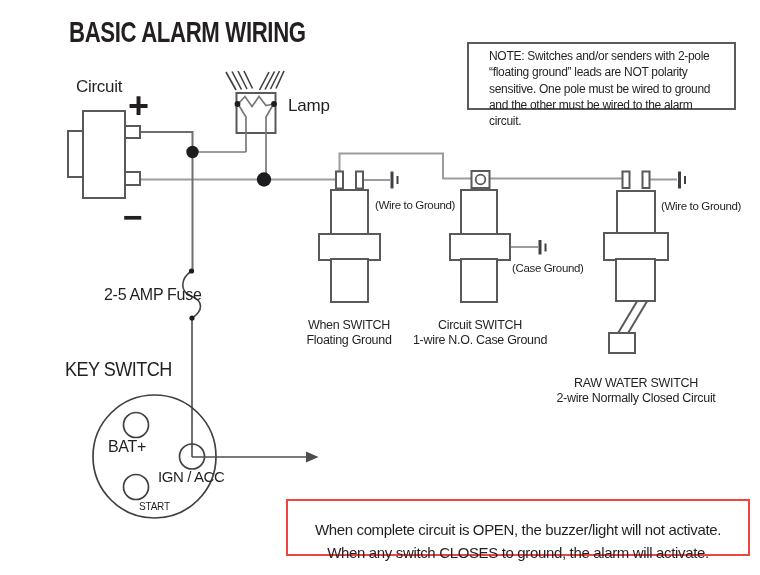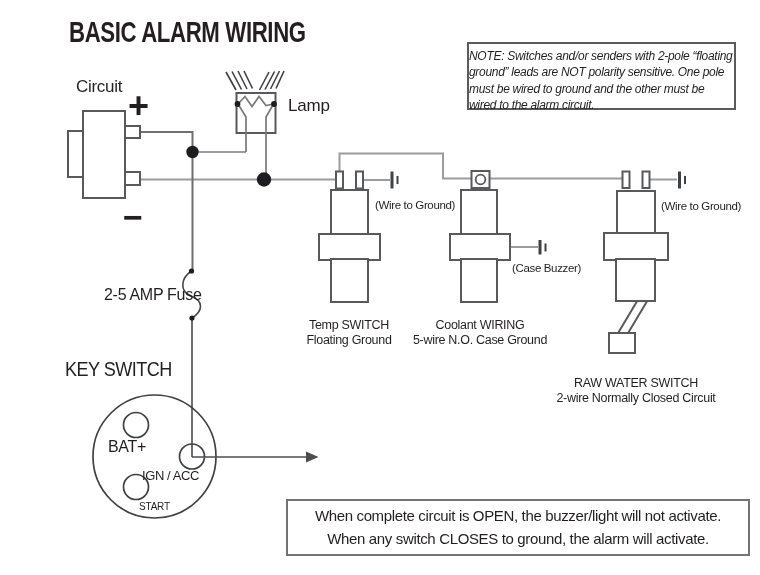--- a/index.html
+++ b/index.html
@@ -12,38 +12,38 @@
   .title{left:41px;top:15px;font-size:30px;font-weight:bold;letter-spacing:-0.5px;
          transform:scaleX(0.74);transform-origin:left top;}
   .buzzer-label{left:48px;top:77px;font-size:17px;letter-spacing:-0.3px;}
   .lamp-label{left:260px;top:96px;font-size:17px;letter-spacing:-0.2px;}
   .plus{left:100px;top:88px;font-size:36px;font-weight:bold;line-height:1;}
   .minus{left:95px;top:200px;font-size:34px;font-weight:bold;line-height:1;}
   .fuse-label{left:76px;top:286px;font-size:16px;letter-spacing:-0.3px;}
   .keyswitch-label{left:37px;top:357px;font-size:21px;letter-spacing:-0.6px;
                    transform:scaleX(0.86);transform-origin:left top;}
   .bat-label{left:80px;top:438px;font-size:16px;letter-spacing:-0.3px;}
-  .ign-label{left:114px;top:468px;font-size:13px;letter-spacing:-0.4px;}
+  .ign-label{left:130px;top:468px;font-size:15px;letter-spacing:-0.4px;}
   .start-label{left:111px;top:501px;font-size:10px;letter-spacing:-0.2px;}
   .arrow-label{left:196px;top:470px;font-size:12.5px;letter-spacing:-0.45px;}
   .sw-caption{position:absolute;text-align:center;transform:translateX(-50%);
               font-size:12.5px;line-height:14.5px;letter-spacing:-0.3px;white-space:nowrap;}
   .cap-temp{left:321px;top:318px;}
   .cap-coolant{left:452px;top:318px;}
   .cap-raw{left:608px;top:376px;}
   .gnd-label{position:absolute;font-size:11.5px;letter-spacing:-0.35px;white-space:nowrap;}
   .gnd-temp{left:347px;top:199px;}
   .gnd-case{left:484px;top:262px;}
   .gnd-raw{left:633px;top:200px;}
   .note-box{position:absolute;left:439px;top:42px;width:269px;height:68px;box-sizing:border-box;
-            border:2px solid #5a5b5d;padding:4px 0;font-size:12px;line-height:16.3px;
-            letter-spacing:-0.3px;font-style:italic;}
+            border:2px solid #5a5b5d;padding:4px 20px;font-size:12px;line-height:16.3px;
+            letter-spacing:-0.3px;}
   .bottom-box{position:absolute;left:258px;top:499px;width:464px;height:57px;box-sizing:border-box;
-              border:2px solid #737373;text-align:center;font-size:15px;line-height:23px;
-              letter-spacing:-0.35px;padding-top:3px;}
+              border:2px solid #ef4444;text-align:center;font-size:15px;line-height:23px;
+              letter-spacing:-0.35px;padding-top:17px;}
 </style>
 </head>
 <body>
 
 <div class="stage">
 
   <svg width="760" height="575" viewBox="0 0 760 575">
 
     <g stroke="#9b9c9f" stroke-width="2" fill="none">
       <path d="M112,179.5 H309"></path>
@@ -162,30 +162,30 @@
   <div class="label minus">−</div>
   <div class="label lamp-label">Lamp</div>
   <div class="label fuse-label">2-5 AMP Fuse</div>
 
   <div class="label keyswitch-label">KEY SWITCH</div>
   <div class="label bat-label">BAT+</div>
   <div class="label ign-label">IGN / ACC</div>
   <div class="label start-label">START</div>
 
   <div class="gnd-label gnd-temp">(Wire to Ground)</div>
-  <div class="gnd-label gnd-case">(Case Buzzer)</div>
+  <div class="gnd-label gnd-case">(Case Ground)</div>
   <div class="gnd-label gnd-raw">(Wire to Ground)</div>
 
   <div class="sw-caption cap-temp">
-    <div>Temp SWITCH</div>
+    <div>When SWITCH</div>
     <div>Floating Ground</div>
   </div>
   <div class="sw-caption cap-coolant">
-    <div>Coolant WIRING</div>
-    <div>5-wire N.O. Case Ground</div>
+    <div>Circuit SWITCH</div>
+    <div>1-wire N.O. Case Ground</div>
   </div>
   <div class="sw-caption cap-raw">
     <div>RAW WATER SWITCH</div>
     <div>2-wire Normally Closed Circuit</div>
   </div>
 
   <div class="bottom-box">
     <div>When complete circuit is OPEN, the buzzer/light will not activate.</div>
     <div>When any switch CLOSES to ground, the alarm will activate.</div>
   </div>

